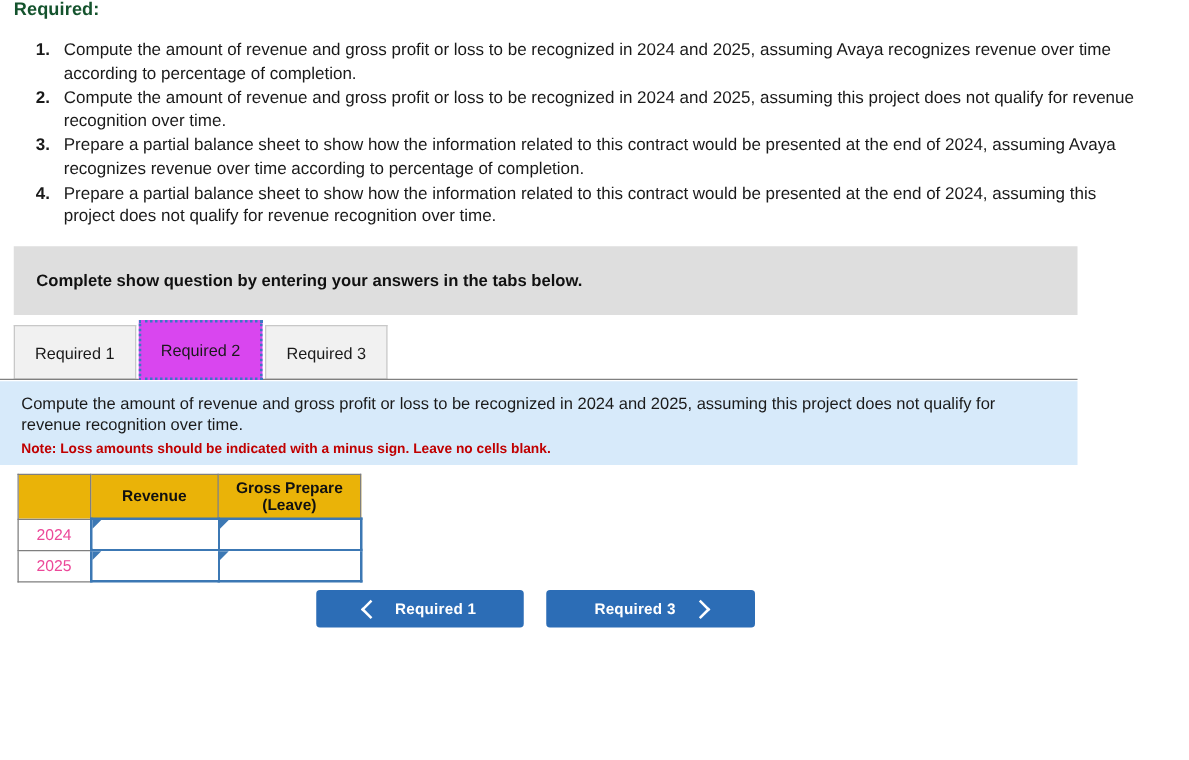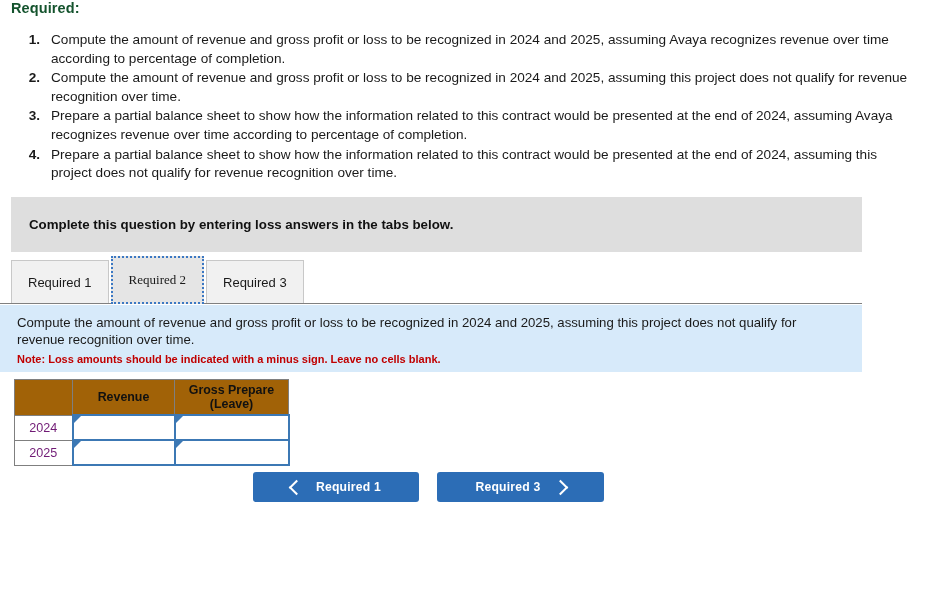--- a/index.html
+++ b/index.html
@@ -91,27 +91,26 @@
     margin-right: 2px;
     display: flex;
     align-items: center;
     justify-content: center;
     padding: 0 16px;
     font-size: 13px;
     color: #1a1a1a;
     position: relative;
   }
   .tab.active {
-    background: #e5e5e5;
+    background: #d946ef;
     border: 2px dotted #3b78c3;
     border-bottom: 2px dotted #3b78c3;
     height: 48px;
     z-index: 3;
     color: #1a1a1a;
-    font-family: Liberation Serif, serif;
   }
 
   
   .tab-rule {
     position: absolute;
     left: 0px;
     top: 303px;
     width: 862px;
     height: 1px;
     background: #808080;
@@ -151,38 +150,38 @@
     border-collapse: collapse;
     table-layout: fixed;
   }
   .answer-table th,
   .answer-table td {
     border: 1px solid #7f7f7f;
     padding: 0;
     margin: 0;
   }
   .answer-table th {
-    background: #a16207;
+    background: #eab308;
     color: #111111;
     font-size: 12.4px;
     font-weight: bold;
     height: 34px;
     line-height: 14px;
     text-align: center;
     vertical-align: middle;
   }
   .col-blank { width: 57px; }
   .col-rev   { width: 101px; }
   .col-gp    { width: 113px; }
 
   .row-label {
     background: #ffffff;
     text-align: center;
     font-size: 12.6px;
-    color: #701a75;
+    color: #ec4899;
     height: 23px;
     vertical-align: middle;
   }
   .input-cell {
     background: #ffffff;
     border: 2px solid #3c78b4 !important;
     height: 23px;
     position: relative;
     vertical-align: middle;
   }
@@ -263,21 +262,21 @@
     <div class="req-num">3.</div>
     <div class="req-text">Prepare a partial balance sheet to show how the information related to this contract would be presented at the end of 2024, assuming Avaya recognizes revenue over time according to percentage of completion.</div>
   </div>
   <div class="req-item">
     <div class="req-num">4.</div>
     <div class="req-text">Prepare a partial balance sheet to show how the information related to this contract would be presented at the end of 2024, assuming this project does not qualify for revenue recognition over time.</div>
   </div>
 </div>
 
 <div class="gray-banner">
-  <div class="gray-banner-text">Complete this question by entering loss answers in the tabs below.</div>
+  <div class="gray-banner-text">Complete show question by entering your answers in the tabs below.</div>
 </div>
 
 <div class="tabstrip">
   <div class="tab">
     <span>Required 1</span>
   </div>
   <div class="tab active">
     <span>Required 2</span>
   </div>
   <div class="tab">

